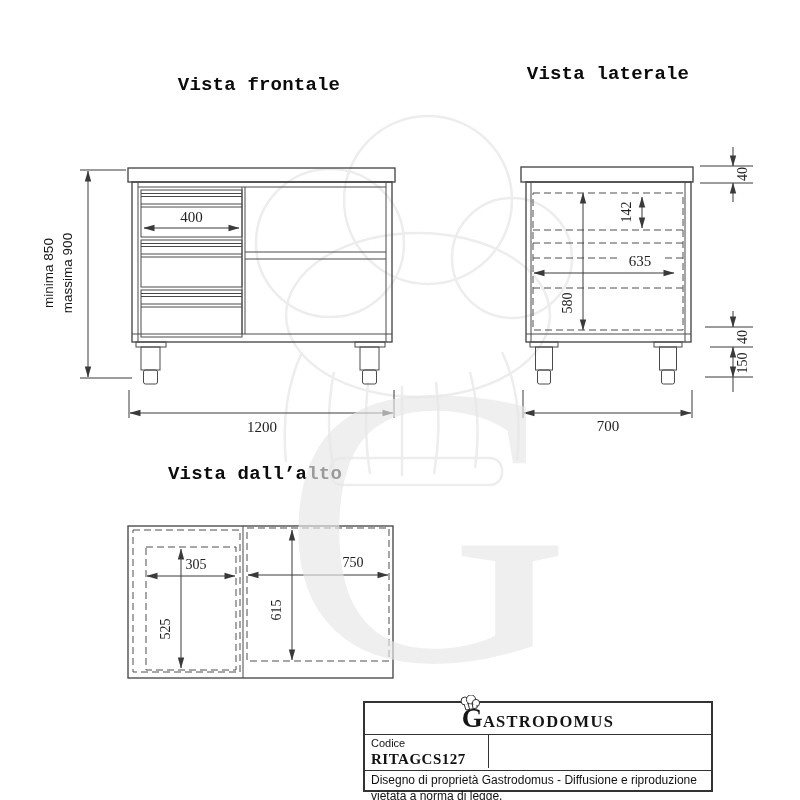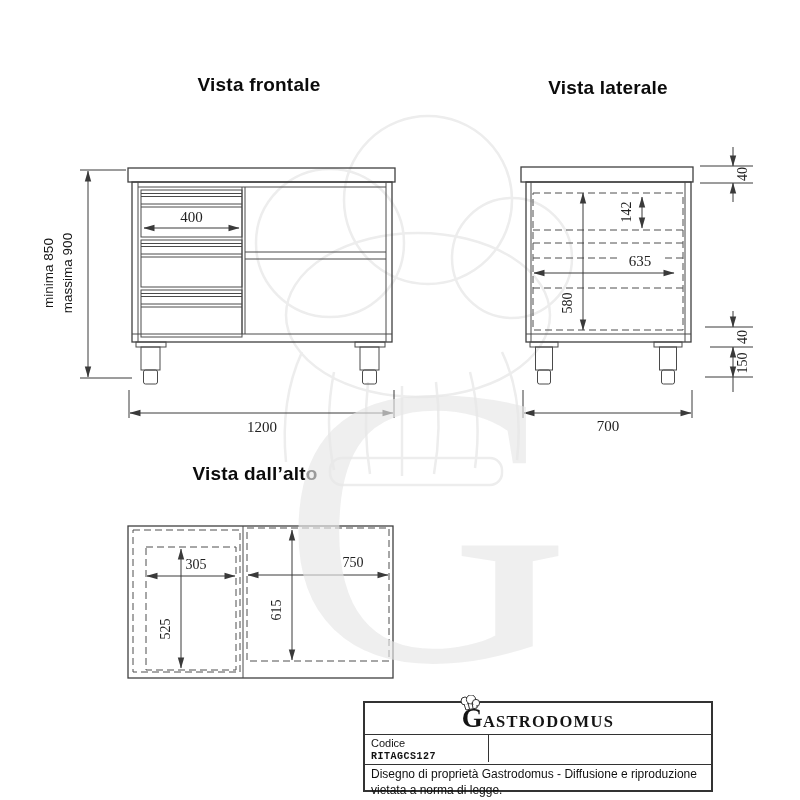--- a/index.html
+++ b/index.html
@@ -1,24 +1,24 @@
 <!DOCTYPE html>
 <html><head>
 <meta charset="utf-8">
 <style>
   html,body{margin:0;padding:0;background:#ffffff;}
   #stage{position:relative;width:800px;height:800px;background:#ffffff;overflow:hidden;
          font-family:"Liberation Sans",sans-serif;}
   .layer{position:absolute;left:0;top:0;pointer-events:none;}
   
   .vtitle{position:absolute;width:250px;text-align:center;
-          font-family:Liberation Sans, sans-serif;font-weight:bold;
+          font-family:Liberation Mono, monospace;font-weight:bold;
           font-size:19px;color:#0b0b0b;letter-spacing:0.2px;z-index:15;}
   #t-front{left:134px;top:74px;}
-  #t-side{left:483px;top:77px;}
+  #t-side{left:483px;top:63px;}
   #t-top{left:130px;top:463px;}
   
   .wm-g{position:absolute;left:282px;top:326px;z-index:40;pointer-events:none;
         font-family:"Liberation Serif",serif;font-size:400px;line-height:1;
         color:#e7e7e7;opacity:0.65;}
   
   svg{display:block;}
   .ln{stroke:#404040;stroke-width:1.3;fill:none;}
   .lt{stroke:#4a4a4a;stroke-width:1;fill:none;}
   .dsh{stroke:#4f4f4f;stroke-width:1;fill:none;stroke-dasharray:7 4;}
@@ -37,21 +37,21 @@
   .logo-wrap{position:relative;display:inline-block;white-space:nowrap;}
   .logo-hat{position:absolute;left:-4px;top:-8px;}
   .logo-g{font-family:"Liberation Serif",serif;font-size:27px;font-weight:600;color:#141414;}
   .logo-rest{font-family:"Liberation Serif",serif;font-size:16.5px;font-weight:600;
              letter-spacing:1.3px;color:#141414;}
   #tb-mid{height:36px;border-top:1.5px solid #333;display:flex;flex-direction:column;}
   .tb-cell{box-sizing:border-box;padding:2px 6px 0 6px;}
   .tb-cell.left{width:124px;border-right:1.5px solid #333;}
   .tb-cell.right{flex:1;padding-left:8px;}
   .tb-label{font-size:11px;line-height:13px;color:#141414;}
-  .tb-code{font-family:Liberation Mono, monospace;font-size:10px;font-weight:bold;
+  .tb-code{font-family:Liberation Serif, serif;font-size:15px;font-weight:bold;
            letter-spacing:0.5px;margin-top:1px;}
   .tb-desc{font-size:12.5px;margin-top:2px;}
   #tb-foot{flex:1;border-top:1.5px solid #333;padding:1px 6px;font-size:12px;
            line-height:16px;display:flex;align-items:center;}
 </style>
 </head>
 <body>
 
 <div id="stage">
 

